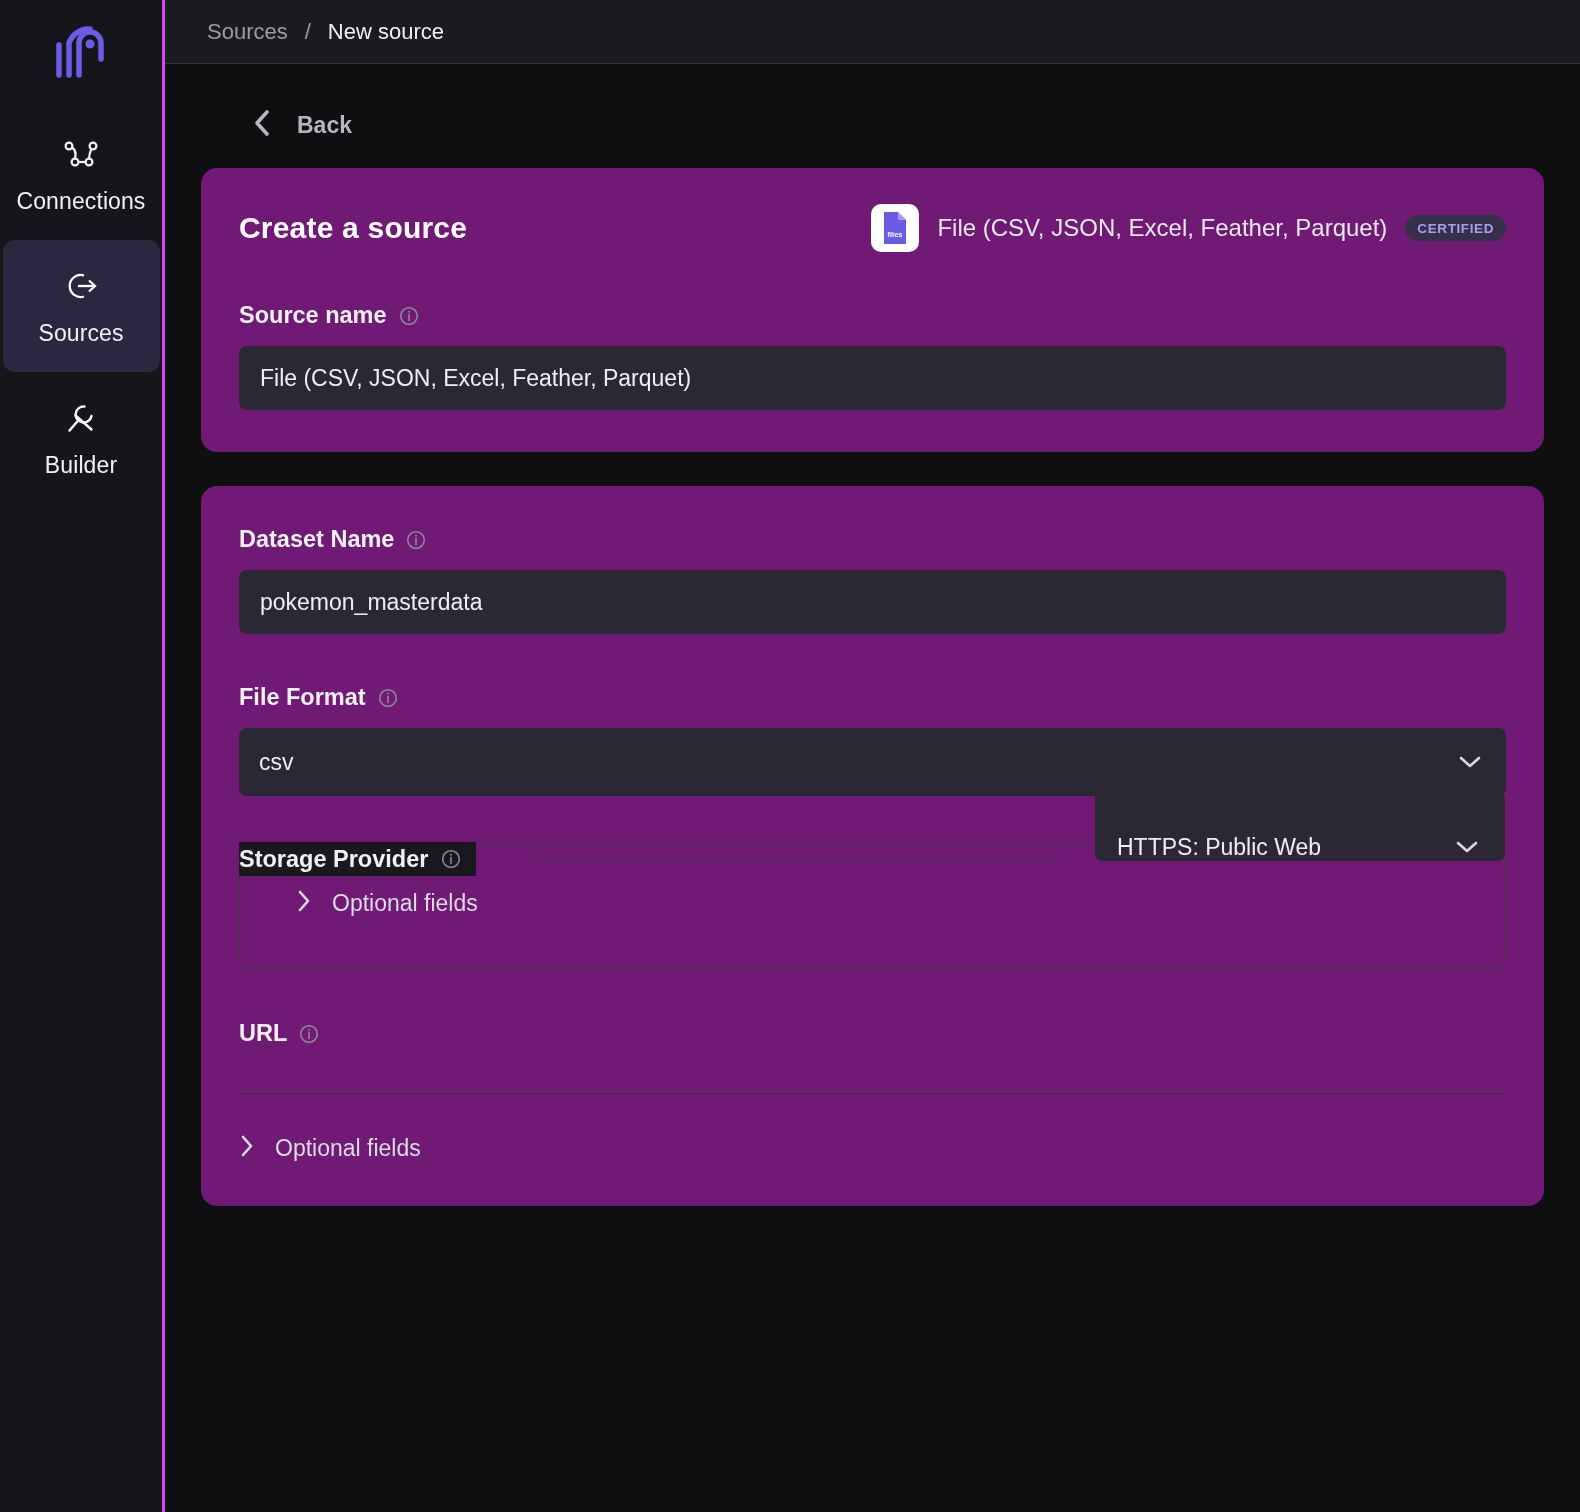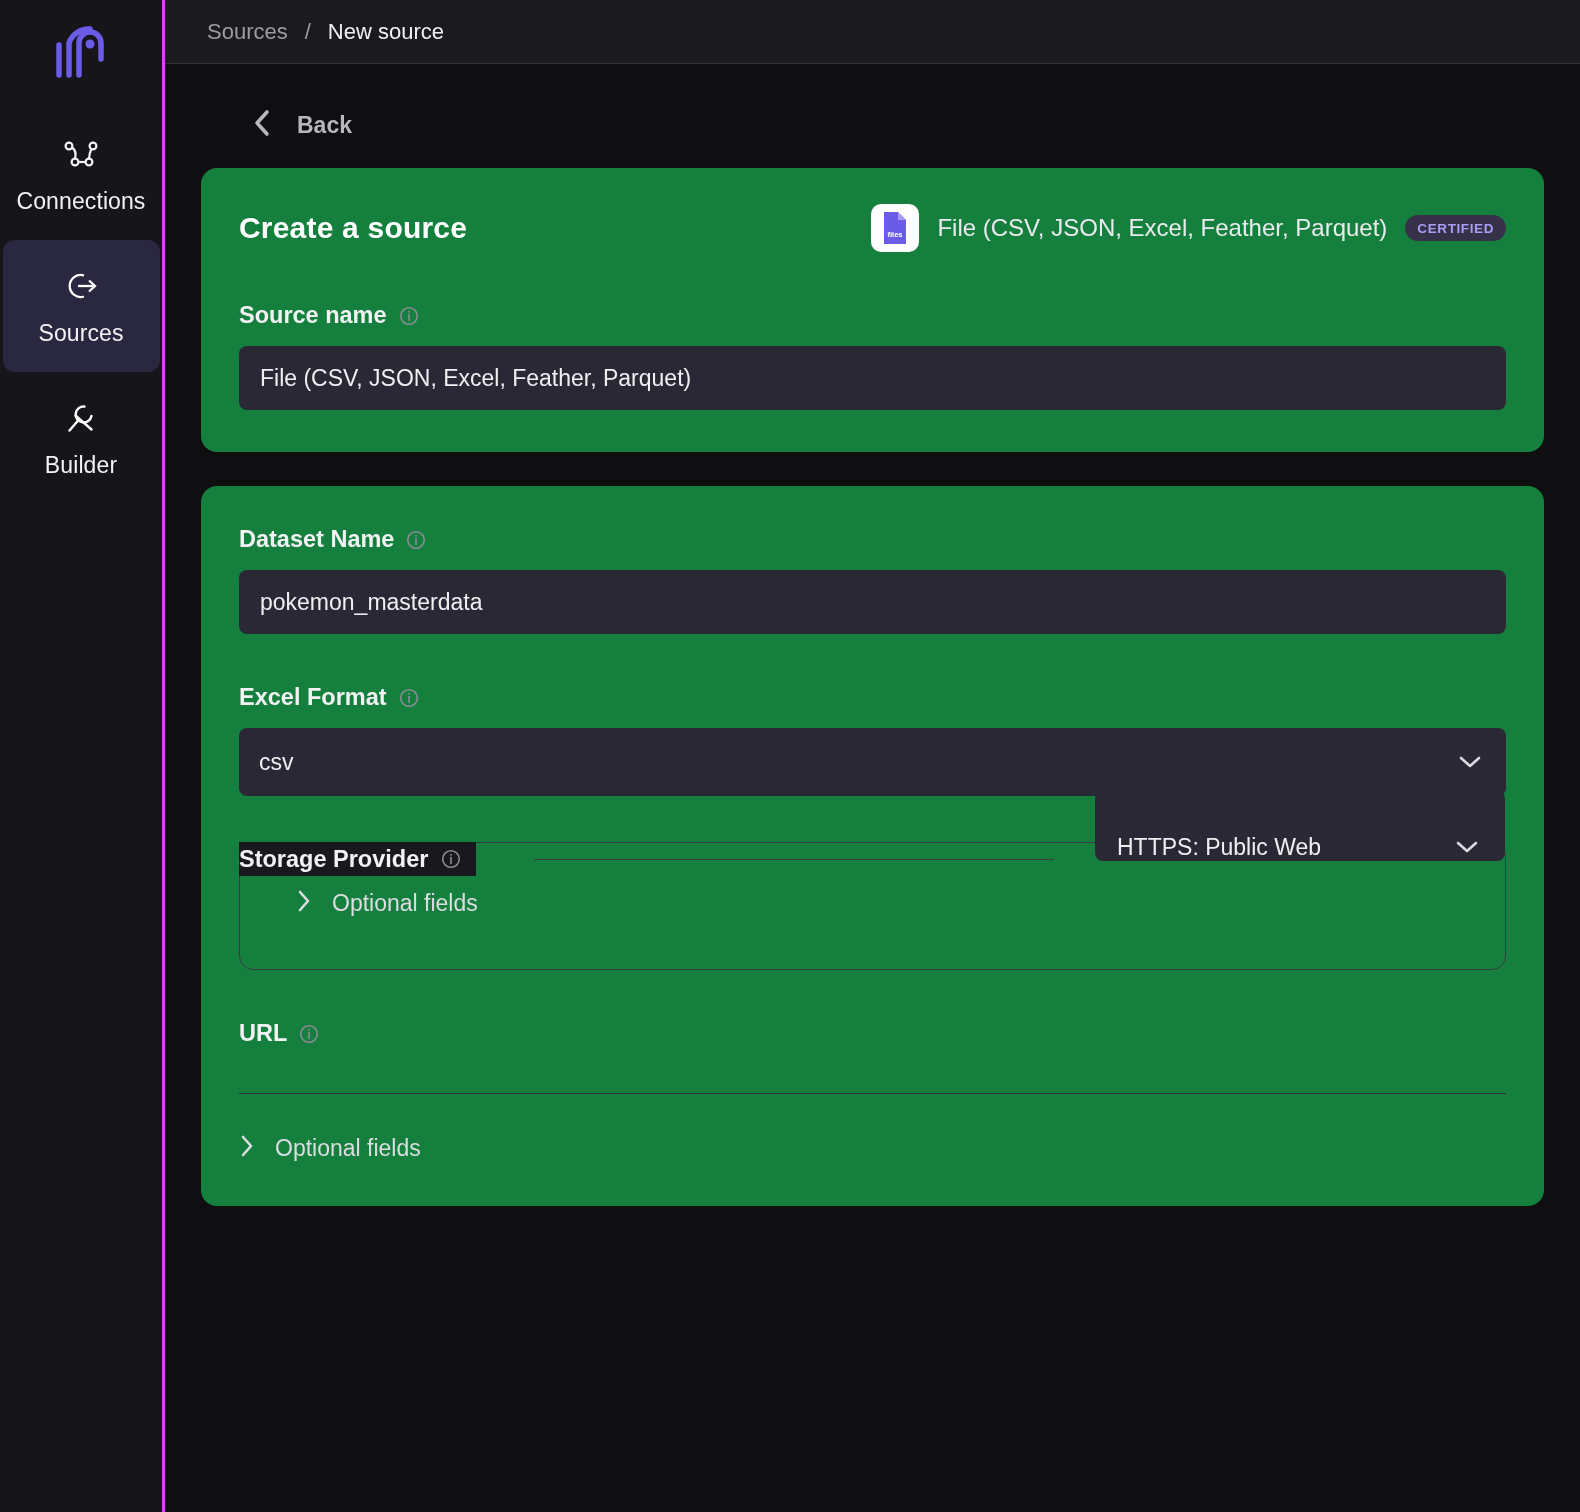--- a/index.html
+++ b/index.html
@@ -46,21 +46,21 @@
 
   .content { flex: 1; overflow: hidden; padding: 0 34px; position: relative;}
 
   .back-row {
     display: flex; align-items: center; gap: 25px;
     padding: 44px 0 26px 53px; cursor: pointer; width: fit-content;
   }
   .back-label { font-size: 23px; color: #b7b7c0; font-weight: bold; }
 
   .card {
-    background: #15803d;
+    background: #701a75;
     border-radius: 16px;
     margin: 0 2px;
   }
   .card-top { padding: 36px 38px 42px 38px; }
   .card-bot { margin-top: 34px; padding: 40px 38px 44px 38px;}
 
   .card-head { display: flex; align-items: center; justify-content: space-between; }
   .card-title { font-size: 30px; font-weight: bold; color: #fff; letter-spacing: .2px;}
   .conn-info { display: flex; align-items: center; gap: 18px; }
   .conn-icon {
@@ -272,21 +272,21 @@
                 <circle cx="11" cy="6.8" r=".95" fill="#8b8b96" stroke="none"></circle>
                 <path d="M11 9.6 L11 15.4" stroke-linecap="round"></path>
               </svg>
             </span>
           </div>
           <div class="input" placeholder="Dataset Name">pokemon_masterdata</div>
         </div>
 
         <div class="field">
           <div class="field-label-row">
-            <span class="field-label">Excel Format</span>
+            <span class="field-label">File Format</span>
             <span class="info-i">
               <svg width="22" height="22" viewBox="0 0 22 22" fill="none" stroke="#8b8b96" stroke-width="1.6">
                 <circle cx="11" cy="11" r="8.3"></circle>
                 <circle cx="11" cy="6.8" r=".95" fill="#8b8b96" stroke="none"></circle>
                 <path d="M11 9.6 L11 15.4" stroke-linecap="round"></path>
               </svg>
             </span>
           </div>
           <div class="select">
             <span>csv</span>

